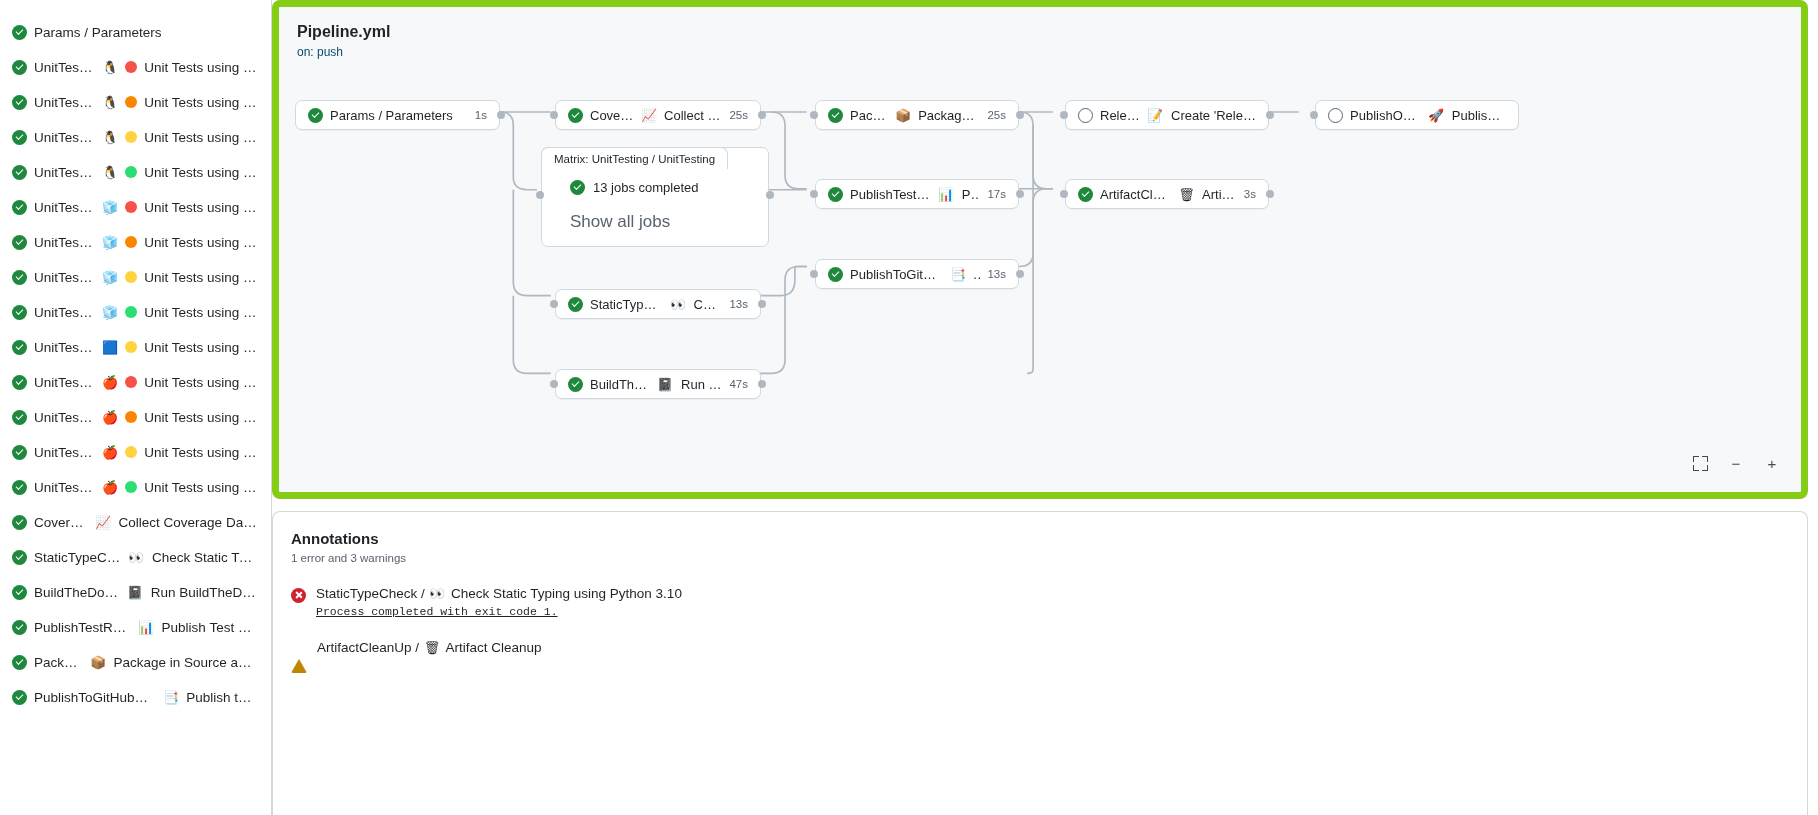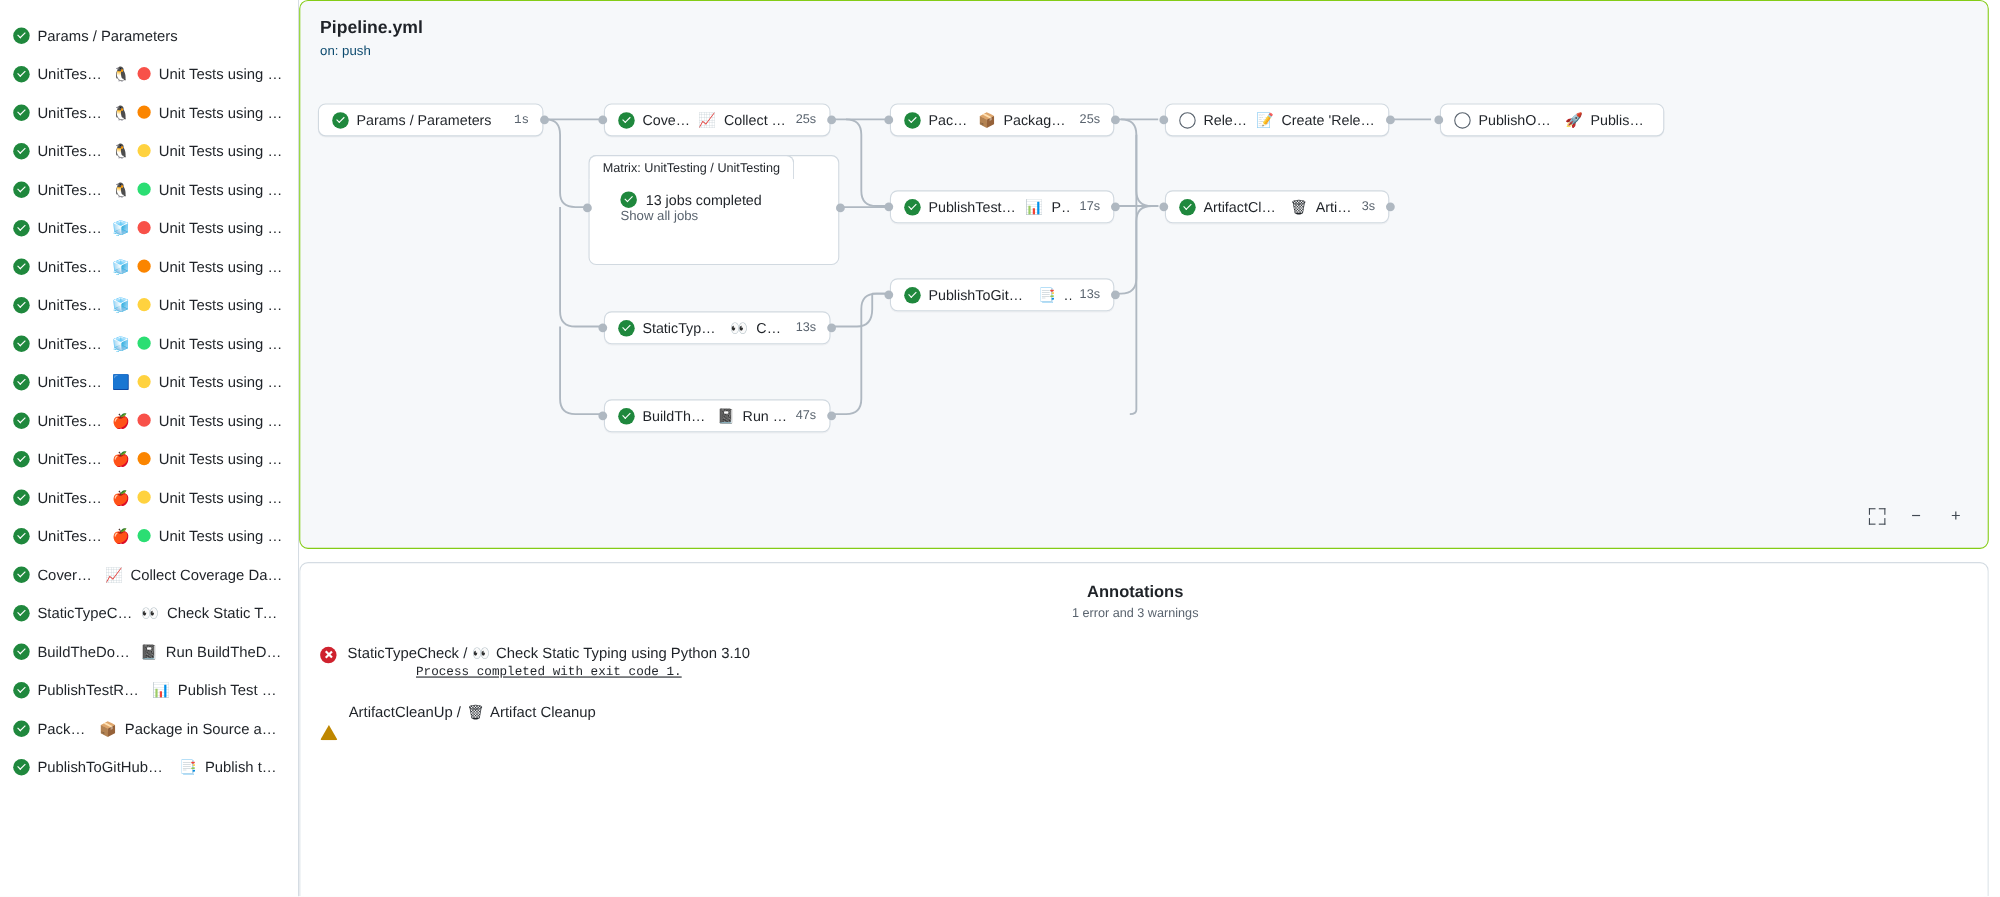--- a/index.html
+++ b/index.html
@@ -56,21 +56,21 @@
   }
   .ico-pending { border-radius:50%; border:1.7px solid #59636e; background:#fff; }
 
   .dot { width:12px;height:12px;border-radius:50%;display:inline-block;min-width:12px; }
 
   
   .main { flex:1; display:flex; flex-direction:column; background:#ffffff; padding: 0; }
   .graph-card {
     margin: 0 10px 0 0;
     background:#f6f8fa;
-    border:1px solid #84cc16;
+    border:7px solid #84cc16;
     border-radius:8px;
     position:relative;
     height: 499px;
     min-height: 499px;
     margin-left: 0;
     overflow:hidden;
   }
   .graph-head { padding: 16px 18px 0 18px; }
   .graph-title { font-size:16px; font-weight:600; color:#1f2328; }
   .graph-sub { font-size:12px; color:#0c4a6e; margin-top:4px; }
@@ -109,21 +109,21 @@
     background:#ffffff;
     border:1px solid #d1d9e0;
     border-bottom:none;
     border-radius:7px 7px 0 0;
     padding: 5px 12px 4px 12px;
     font-size:11.5px; color:#1f2328;
     white-space:nowrap;
   }
   .matrix-body { padding: 32px 14px 12px 14px; }
   .matrix-row { display:flex; align-items:flex-end; gap:8px; font-size:13px; color:#1f2328; }
-  .matrix-link { margin-top:0; font-size:12px; color:#59636e; cursor:pointer; }
+  .matrix-link { margin-top:17px; font-size:17px; color:#59636e; cursor:pointer; }
 
   .zoom-controls { position:absolute; right:18px; bottom:18px; display:flex; align-items:center; gap:14px; }
   .zc-btn { width:22px;height:22px;display:flex;align-items:center;justify-content:center;
             color:#424a53; cursor:pointer; font-size:15px; border-radius:4px; }
   .fs-icon { width:15px;height:15px; position:relative; }
   .fs-icon span{ position:absolute;width:6px;height:6px; }
   .fs-icon span:nth-child(1){ left:0;top:0;border-left:1.7px solid #424a53;border-top:1.7px solid #424a53;}
   .fs-icon span:nth-child(2){ right:0;top:0;border-right:1.7px solid #424a53;border-top:1.7px solid #424a53;}
   .fs-icon span:nth-child(3){ left:0;bottom:0;border-left:1.7px solid #424a53;border-bottom:1.7px solid #424a53;}
   .fs-icon span:nth-child(4){ right:0;bottom:0;border-right:1.7px solid #424a53;border-bottom:1.7px solid #424a53;}
@@ -133,21 +133,20 @@
     margin-top: 12px;
     margin-right:10px;
     background:#ffffff;
     border:1px solid #d1d9e0;
     border-radius:8px;
     border-bottom:none;
     border-radius:8px 8px 0 0;
     padding: 18px 34px 8px 18px;
     flex:1;
     overflow:hidden;
-    text-align:center;
   }
   .annot-title { font-size:15px; font-weight:600; color:#1f2328; }
   .annot-sub { font-size:11.5px; color:#59636e; margin-top:5px; }
   .annot-item { display:flex; gap:10px; margin-top:22px; }
   .annot-icon-wrap { padding-top:2px; }
   .annot-head { font-size:13.5px; color:#1f2328; display:flex; align-items:center; gap:5px; }
   .annot-body {
     font-size:11.5px; color:#1f2328; margin-top:4px;
     font-family:"Liberation Mono", monospace;
     text-decoration:underline;
@@ -335,21 +334,21 @@
             <path d="M 740 267 L 752 267 Q 766 267 766 253 L 766 201 Q 766 187 780 187 L 786 187"></path>
 
             <path d="M 990 108 L 1036 108"></path>
           </g>
         </svg>
 
         <div id="node-layer">
             <div class="node" style="left: 16px; top: 93px; width: 205px;">
               <span class="ico ico-success"></span>
               <span class="node-text">Params / Parameters</span>
-              <span class="dur" style="margin-left: auto; font-family: Liberation Mono, monospace;">1s</span>
+              <span class="dur" style="margin-left: auto;">1s</span>
             </div>
             <div class="port" style="left: 218px; top: 104px;"></div>
             <div class="node" style="left: 276px; top: 93px; width: 206px;">
               <span class="ico ico-success"></span>
               <span class="node-text">Coverage / </span>
               <span class="emoji">📈</span>
               <span class="node-text">Collect Cove...</span>
               <span class="dur" style="margin-left: auto;">25s</span>
             </div>
             <div class="port" style="left: 271px; top: 104px;"></div>

